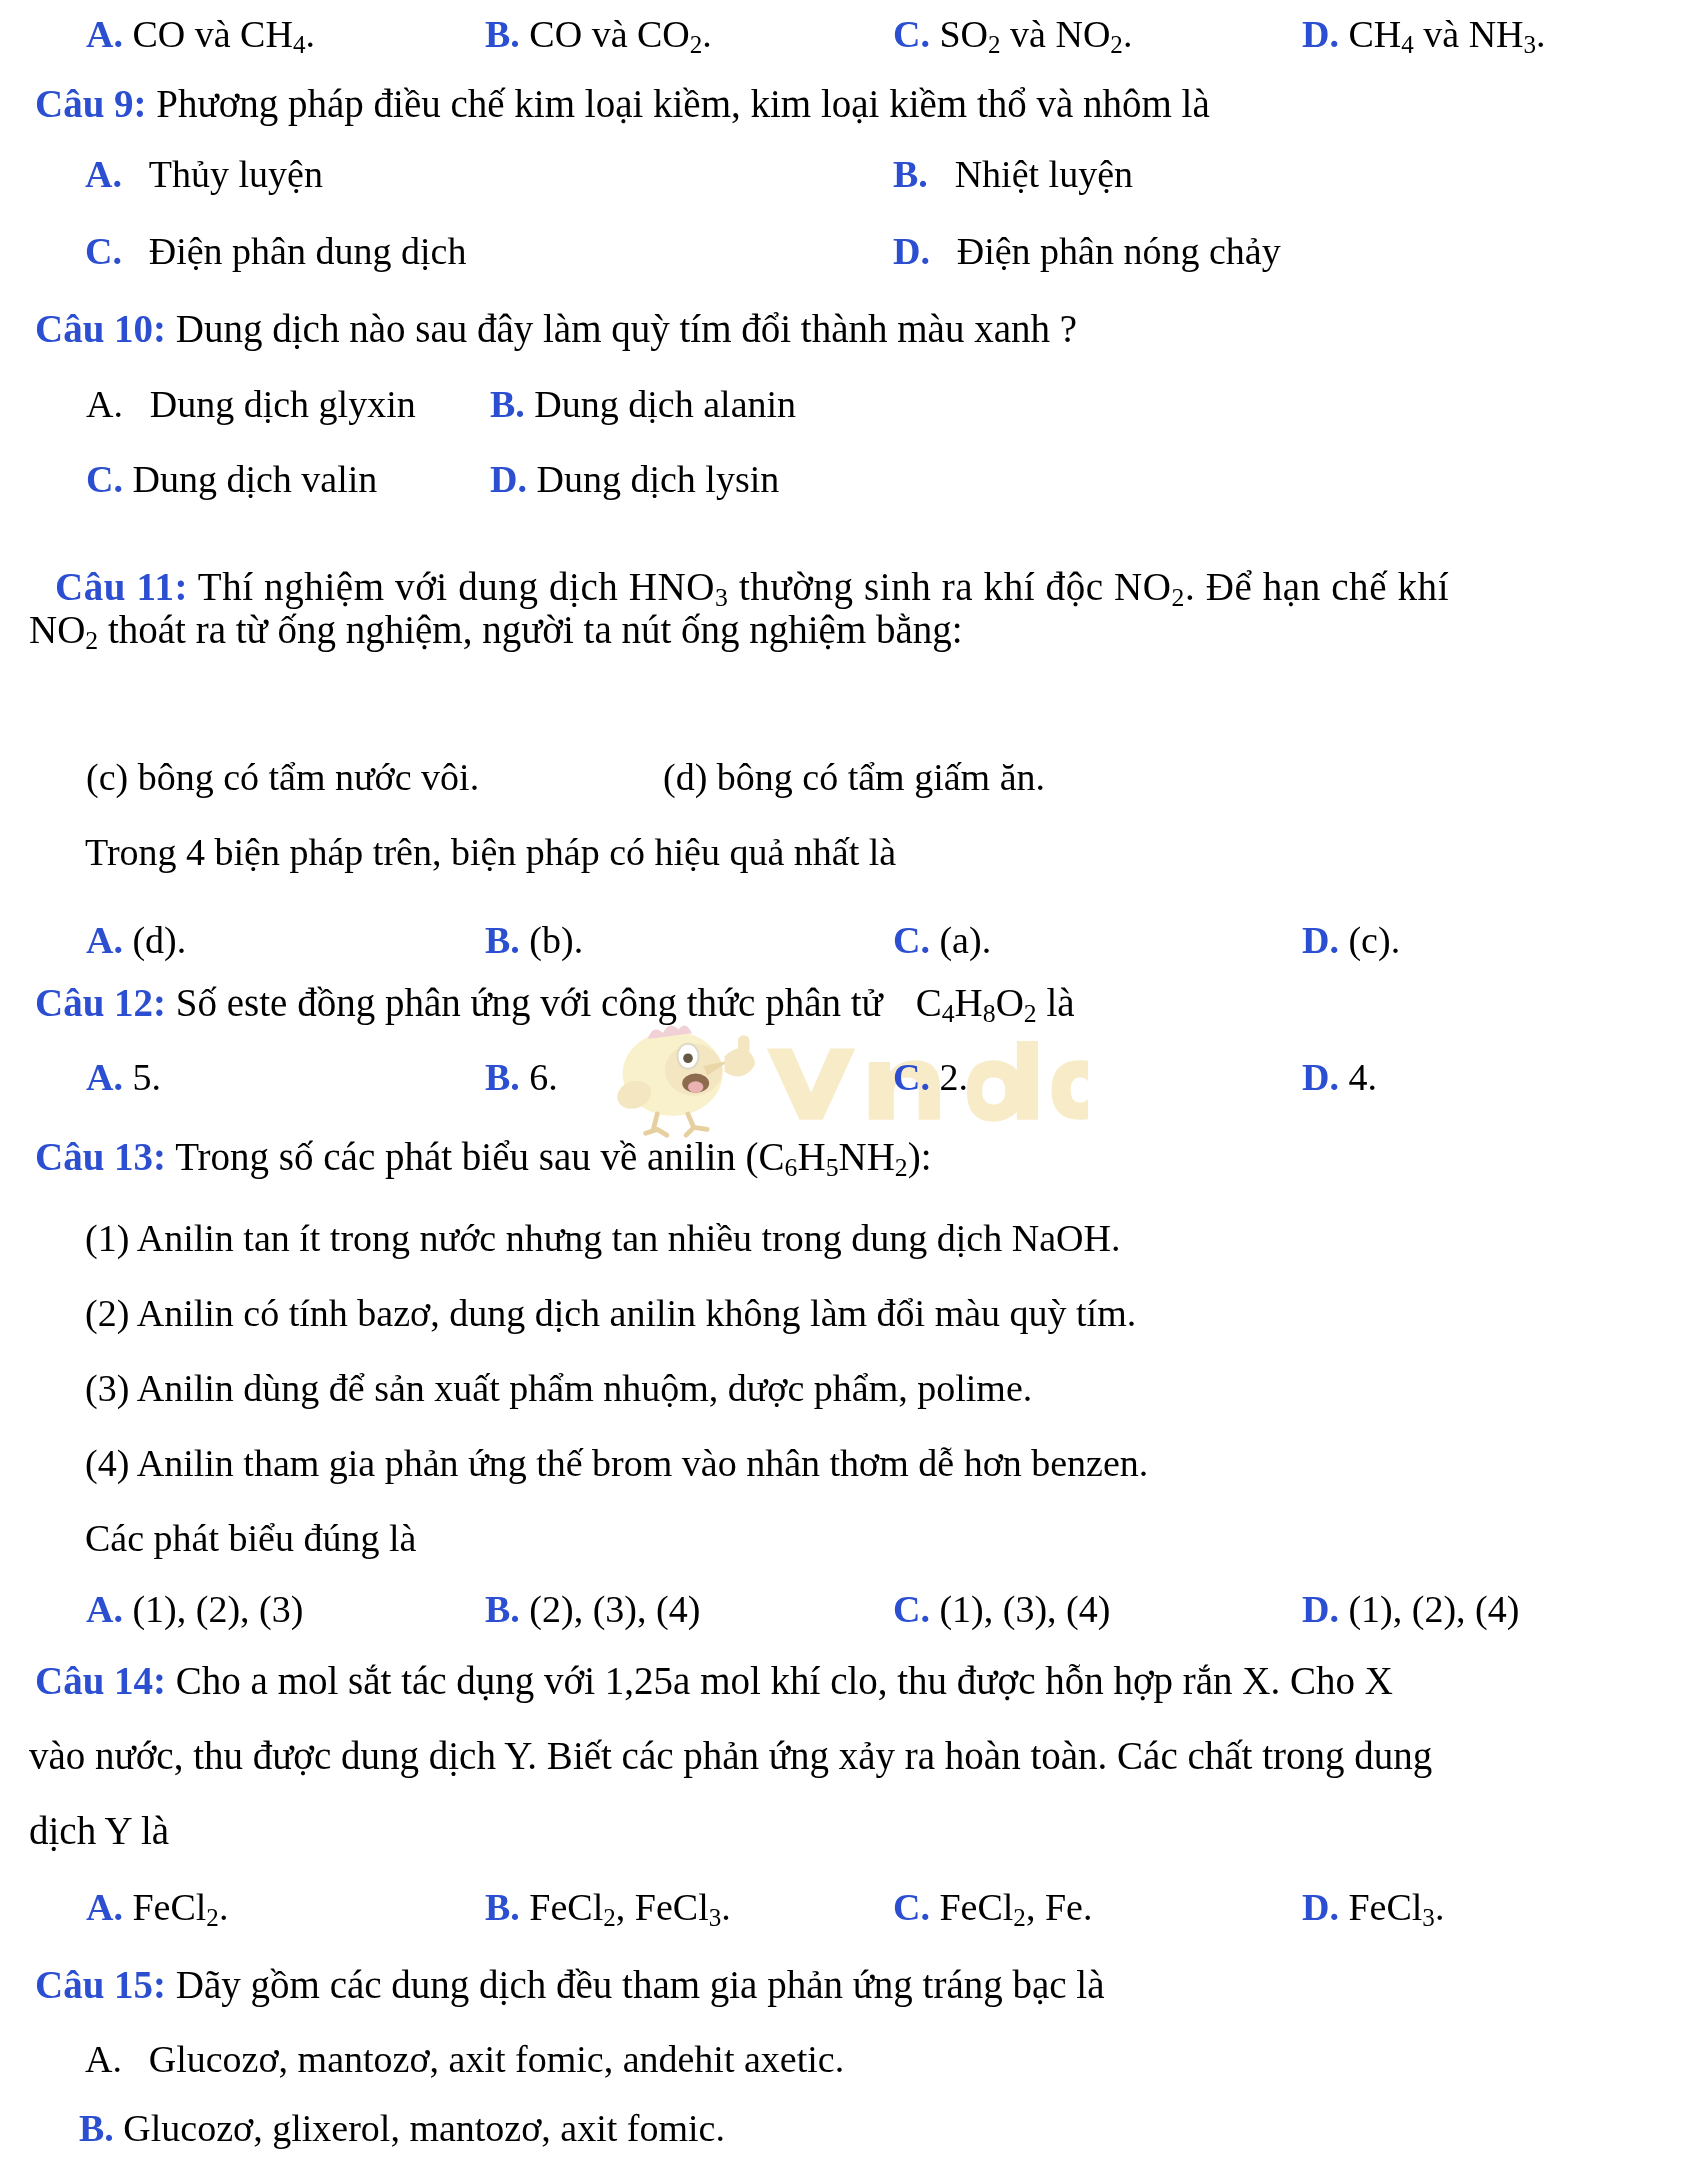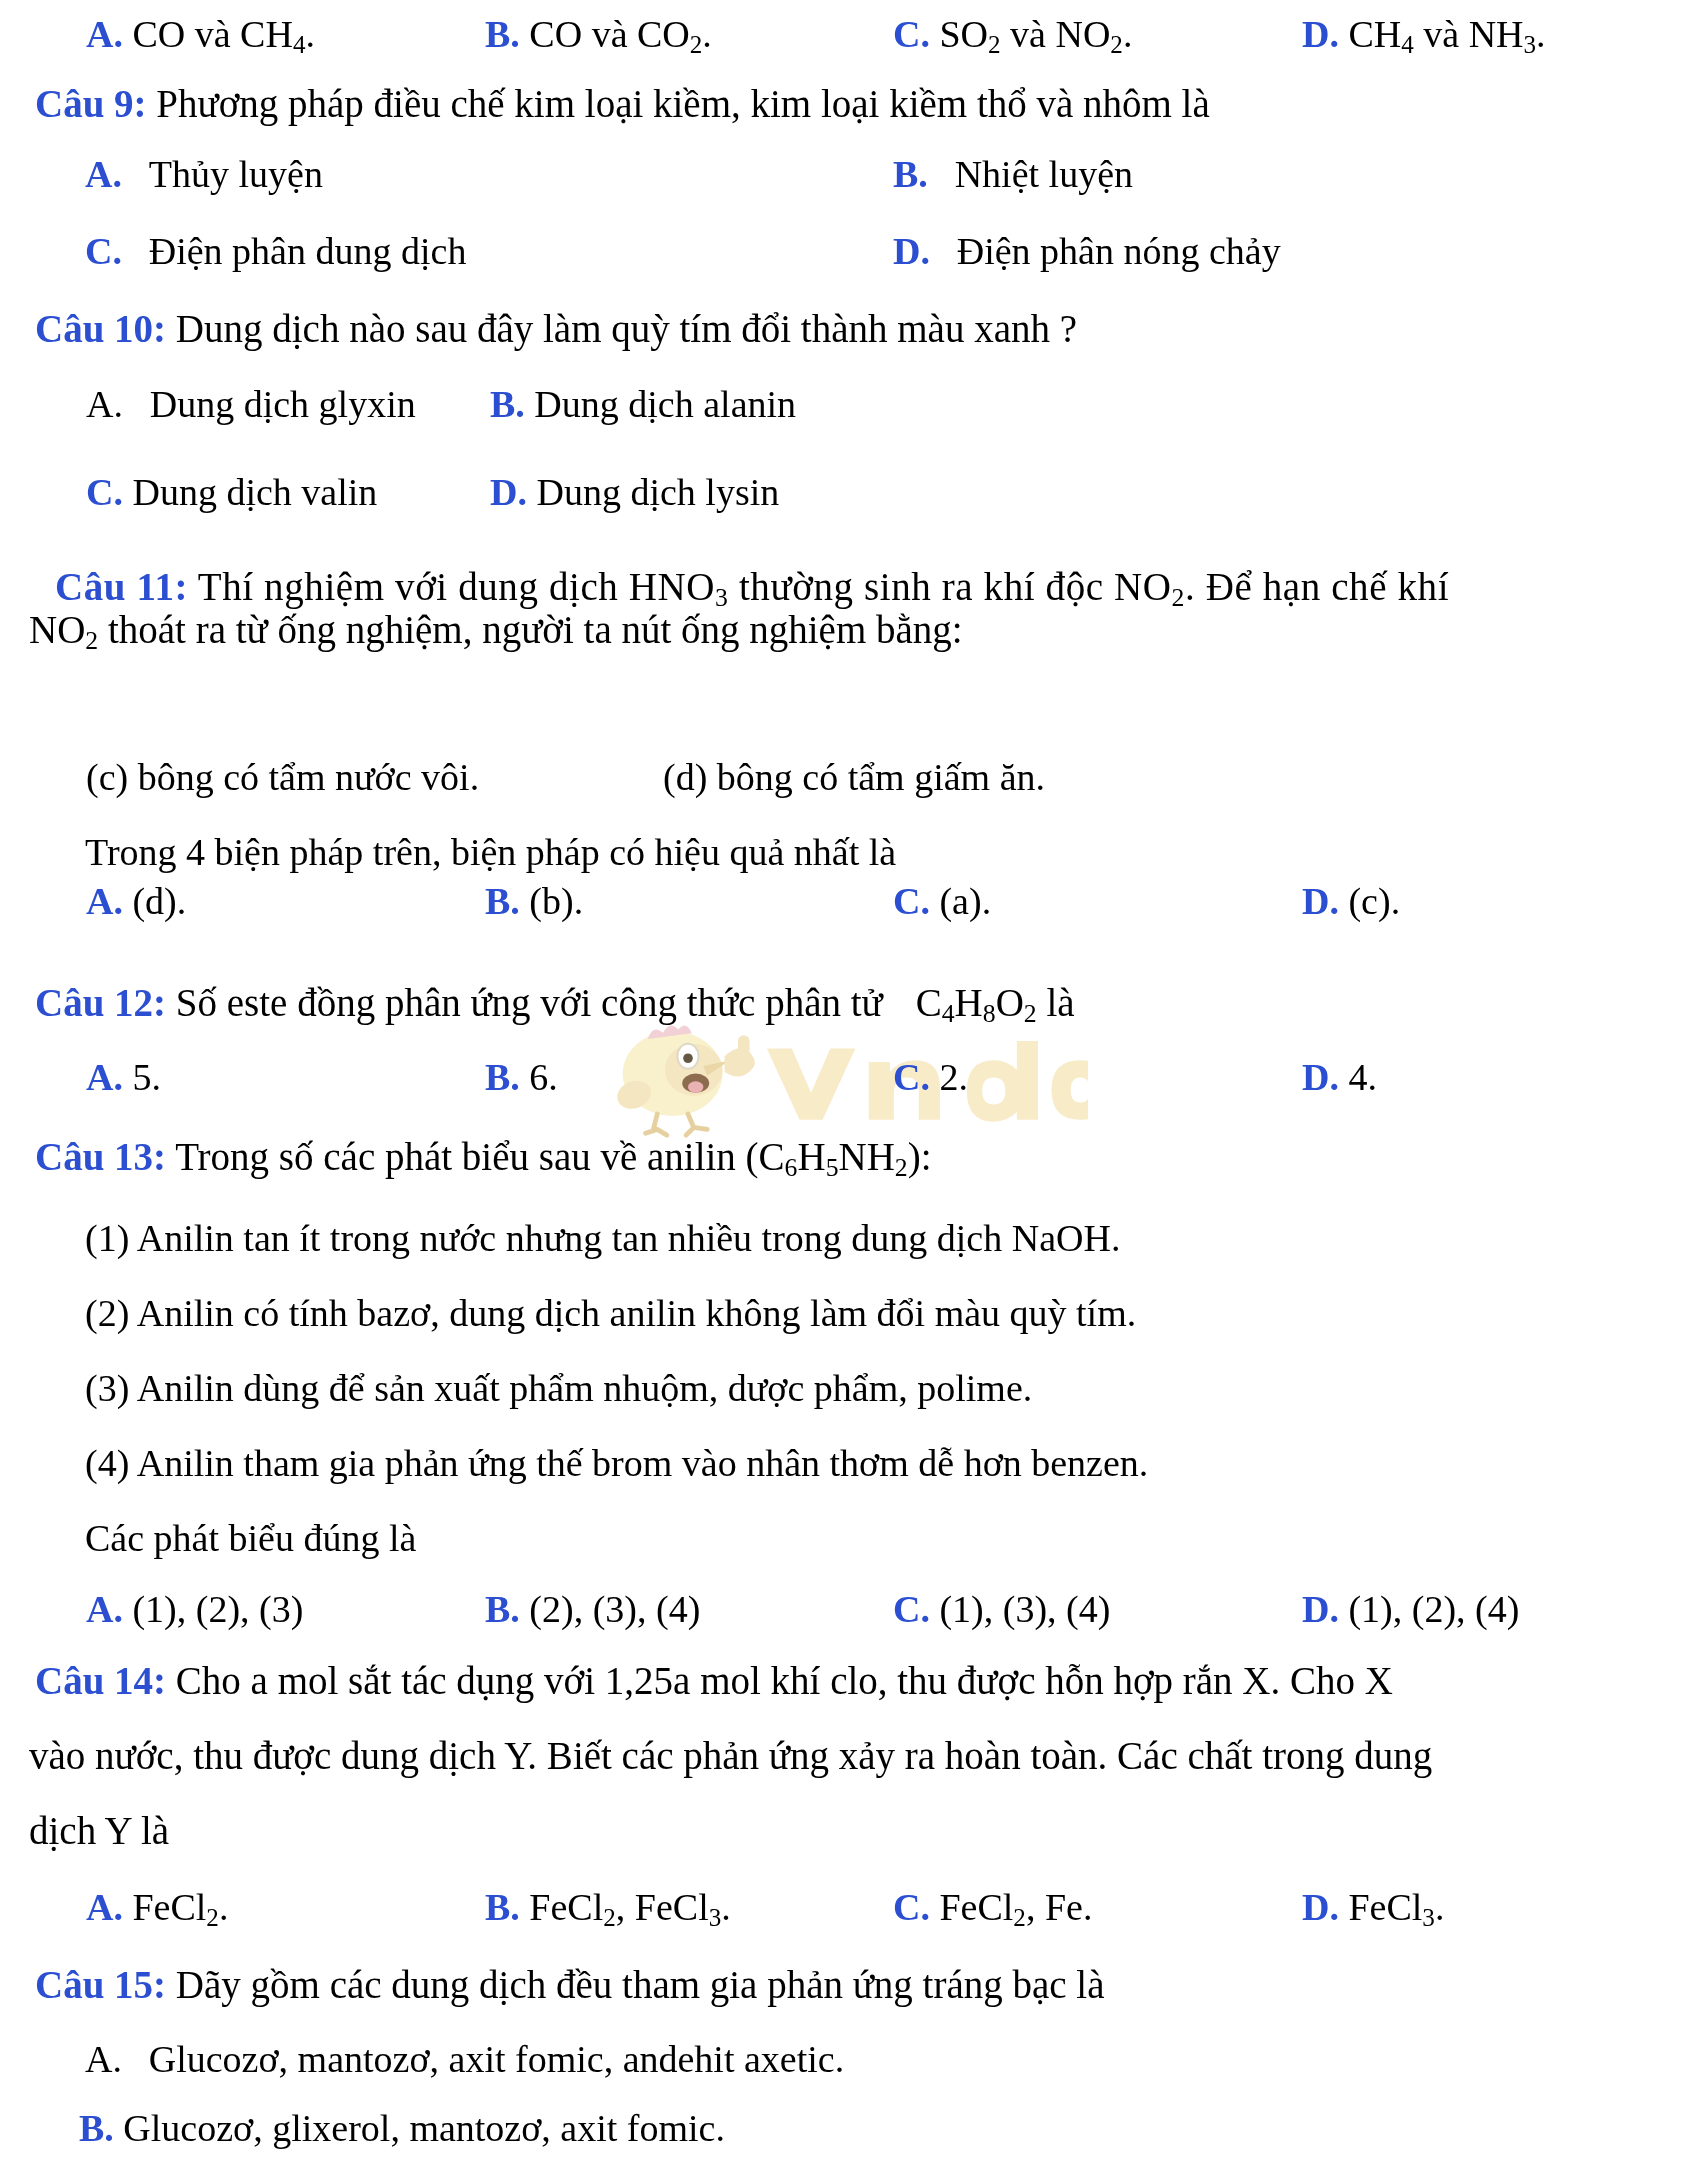--- a/index.html
+++ b/index.html
@@ -171,21 +171,21 @@
   <div class="qrow" style="top:306px;">
     <span class="lbl">Câu 10:</span>
     <span class="blk">Dung dịch nào sau đây làm quỳ tím đổi thành màu xanh ?</span>
   </div>
 
   <div class="optrow" style="top:382px;">
     <span class="opt t10A"><span class="lbl-blk">A.</span> <span class="sp"></span><span class="blk">Dung dịch glyxin</span></span>
     <span class="opt t10B"><span class="lbl">B.</span> <span class="blk">Dung dịch alanin</span></span>
   </div>
 
-  <div class="optrow" style="top:457px;margin-top:13px;">
+  <div class="optrow" style="top:457px;">
     <span class="opt t10C"><span class="lbl">C.</span> <span class="blk">Dung dịch valin</span></span>
     <span class="opt t10D"><span class="lbl">D.</span> <span class="blk">Dung dịch lysin</span></span>
   </div>
 
   <div class="qrow" style="top:564px; width:1633px; white-space:nowrap; letter-spacing:0.6px;margin-left:20px;">
     <span class="lbl">Câu 11:</span>
     <span class="blk"><span>Thí nghiệm với dung dịch HNO</span><sub>3</sub><span> thường sinh ra khí độc NO</span><sub>2</sub><span>. Để hạn chế khí</span></span>
   </div>
 
   <div class="qrow" style="top:607px; left:29px;">
@@ -195,21 +195,21 @@
 
   <div class="optrow" style="top:755px;">
     <span class="opt s2A blk">(c) bông có tẩm nước vôi.</span>
     <span class="opt s2B blk">(d) bông có tẩm giấm ăn.</span>
   </div>
 
   <div class="prow" style="top:830px;">
     <span class="blk">Trong 4 biện pháp trên, biện pháp có hiệu quả nhất là</span>
   </div>
 
-  <div class="optrow" style="top:879px;padding-left:20px;">
+  <div class="optrow" style="top:918px;padding-left:20px;">
     <span class="opt cA"><span class="lbl">A.</span> <span class="blk">(d).</span></span>
     <span class="opt cB"><span class="lbl">B.</span> <span class="blk">(b).</span></span>
     <span class="opt cC"><span class="lbl">C.</span> <span class="blk">(a).</span></span>
     <span class="opt cD"><span class="lbl">D.</span> <span class="blk">(c).</span></span>
   </div>
 
   <div class="qrow" style="top:980px;">
     <span class="lbl">Câu 12:</span>
     <span class="blk"><span>Số este đồng phân ứng với công thức phân tử</span><span class="sp2"></span><span>C</span><sub>4</sub><span>H</span><sub>8</sub><span>O</span><sub>2</sub><span> là</span></span>
   </div>

